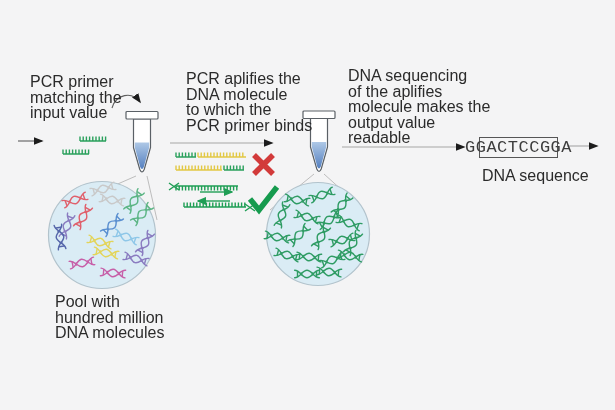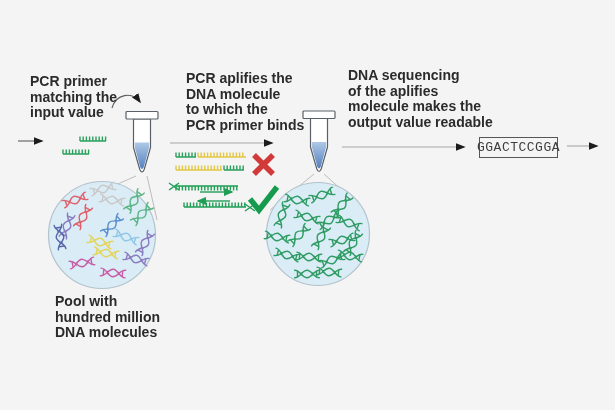--- a/index.html
+++ b/index.html
@@ -1,24 +1,24 @@
 <!DOCTYPE html>
 <html style="--background: #f4f4f5; --text: #2b2b2b; --primer_green: #2aa05c; --strand_yellow: #e2c844; --match_green: #1f9e55; --cross_red: #d23a3a; --check_green: #169b4e; --pool_fill: #daecf5; --pool_stroke: #b2c3cc; --liquid_blue: #5580c0;"><head>
 <meta charset="utf-8">
 <style>
   html,body{margin:0;padding:0;}
   body{background:var(--background,#f4f4f5);}
   .canvas{position:relative;width:615px;height:410px;background:var(--background,#f4f4f5);
           font-family:"Liberation Sans",sans-serif;overflow:hidden;}
   .canvas svg{position:absolute;left:0;top:0;}
-  .cap{position:absolute;font-weight:bold;font-size:14px;line-height:15.5px;
+  .cap{position:absolute;font-weight:normal;font-size:16px;line-height:15.5px;
        color:var(--text,#2b2b2b);white-space:pre-line;}
   .seqbox{position:absolute;left:479px;top:137px;width:79px;height:21px;box-sizing:border-box;
           border:1.5px solid #565656;display:flex;align-items:center;justify-content:center;
-          font-family:"Liberation Mono","DejaVu Sans Mono",monospace;font-size:13px;
+          font-family:"Liberation Mono","DejaVu Sans Mono",monospace;font-size:17px;
           letter-spacing:.5px;color:#3d3d3d;background:var(--background,#f4f4f5);}
   .ln-green{stroke:var(--primer_green,#2aa05c);fill:none;stroke-width:1.4;}
   .ln-yellow{stroke:var(--strand_yellow,#e2c844);fill:none;stroke-width:1.4;}
   .ln-match{stroke:var(--match_green,#1f9e55);fill:none;stroke-width:1.4;}
   .flow{stroke:#a6a6a6;stroke-width:1.1;fill:none;}
   .flow-dark{stroke:#5e5e5e;stroke-width:1.1;fill:none;}
   .callout{stroke:#bdbdbd;stroke-width:1;fill:none;}
   .pool{fill:var(--pool_fill,#daecf5);stroke:var(--pool_stroke,#b2c3cc);stroke-width:1.2;}
 </style>
 </head>
@@ -148,13 +148,14 @@
 of the aplifies
 molecule makes the
 output value readable</div>
   <div class="cap" style="left:55px;top:294px;width:125px;">Pool with
 hundred million
 DNA molecules</div>
 
   <div class="seqbox">
     <span>GGACTCCGGA</span>
   </div>
+  <div class="cap" style="left:482px;top:168px;width:110px;">DNA sequence</div>
 </div>
 
 </body></html>

